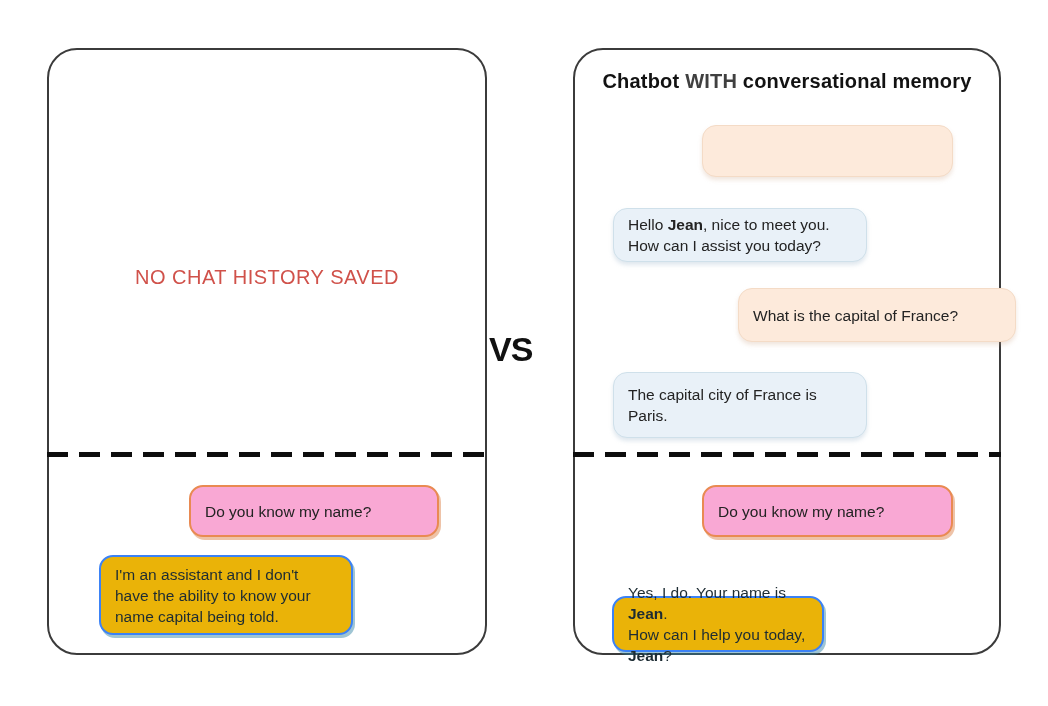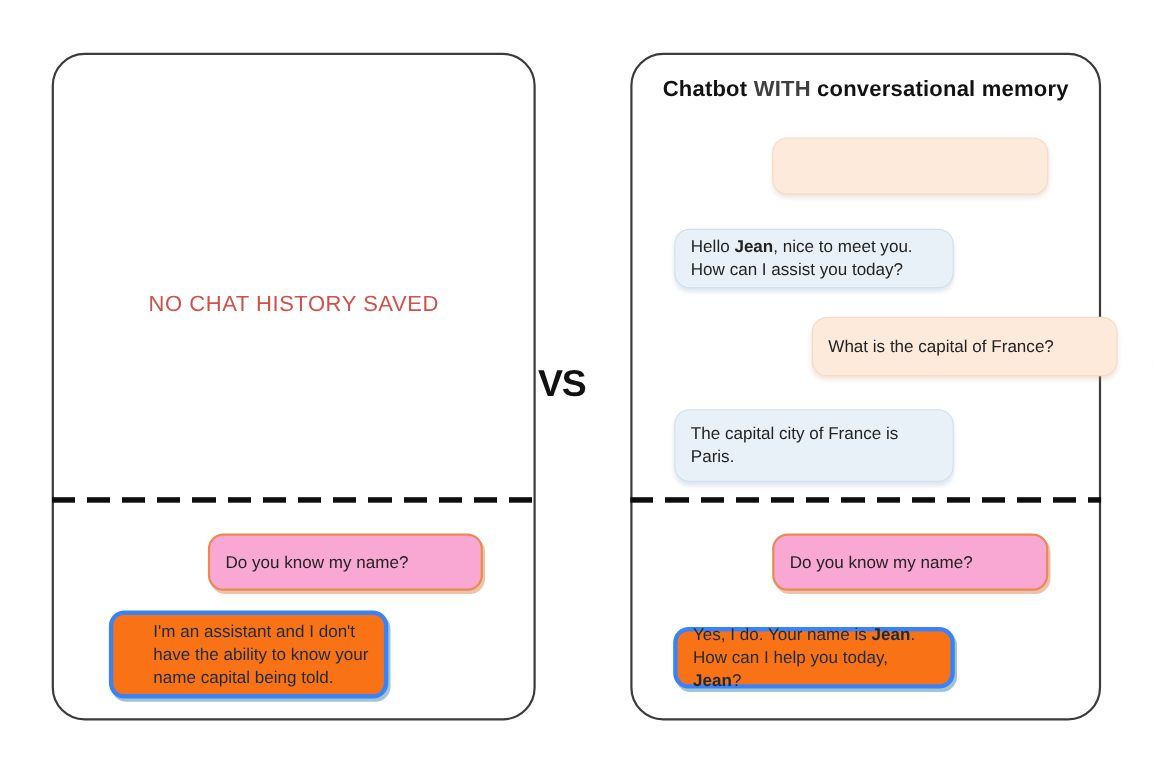--- a/index.html
+++ b/index.html
@@ -58,44 +58,43 @@
     background:#e9f1f8; border:1px solid #cfe0ea;
     box-shadow:0 3px 4px rgba(140,170,195,0.28);
   }
   
   .orange {
     background:#f9a8d4; border:2px solid #e98a52;
     box-shadow:2px 3px 0 rgba(217,122,62,0.45);
   }
   
   .teal {
-    background:#f97316; border:4px solid #3b82f6; color:#1d2c33;
+    background:#eab308; border:2px solid #3b82f6; color:#1d2c33;
     box-shadow:2px 3px 0 rgba(42,127,159,0.45);
-    justify-content:flex-end;
   }
 
   .tail { position:absolute; width:46px; height:40px; z-index:-1; }
   .tail.right { right:-42px; bottom:-7px; }
   .tail.left  { left:-42px;  bottom:-7px; }
   .peach     .tail path { fill:#fdeadb; }
   .lightblue .tail path { fill:#e9f1f8; }
   .orange    .tail path { fill:#f9ab7d; stroke:#e07b42; stroke-width:1.5; }
   .teal      .tail path { fill:#a8d4e4; stroke:#2a7f9f; stroke-width:1.5; }
 
   
   .p-left .m-user1 { left:140px; top:435px; width:250px; height:52px; }
   .p-left .m-bot1  { left:50px;  top:505px; width:254px; height:80px; }
 
   
   .p-right .m1 { left:127px; top:75px;  width:251px; height:52px; }
   .p-right .m2 { left:38px;  top:158px; width:254px; height:54px; }
   .p-right .m3 { left:127px; top:238px; width:278px; height:54px;margin-left:36px; }
   .p-right .m4 { left:38px;  top:322px; width:254px; height:66px; }
   .p-right .m5 { left:127px; top:435px; width:251px; height:52px; }
-  .p-right .m6 { left:37px;  top:520px; width:256px; height:56px; }
+  .p-right .m6 { left:37px;  top:546px; width:212px; height:56px; }
 </style>
 </head>
 <body>
 
 <div class="stage">
 
   <div class="panel left p-left">
 
     <div class="empty-state">NO CHAT HISTORY SAVED</div>
 

